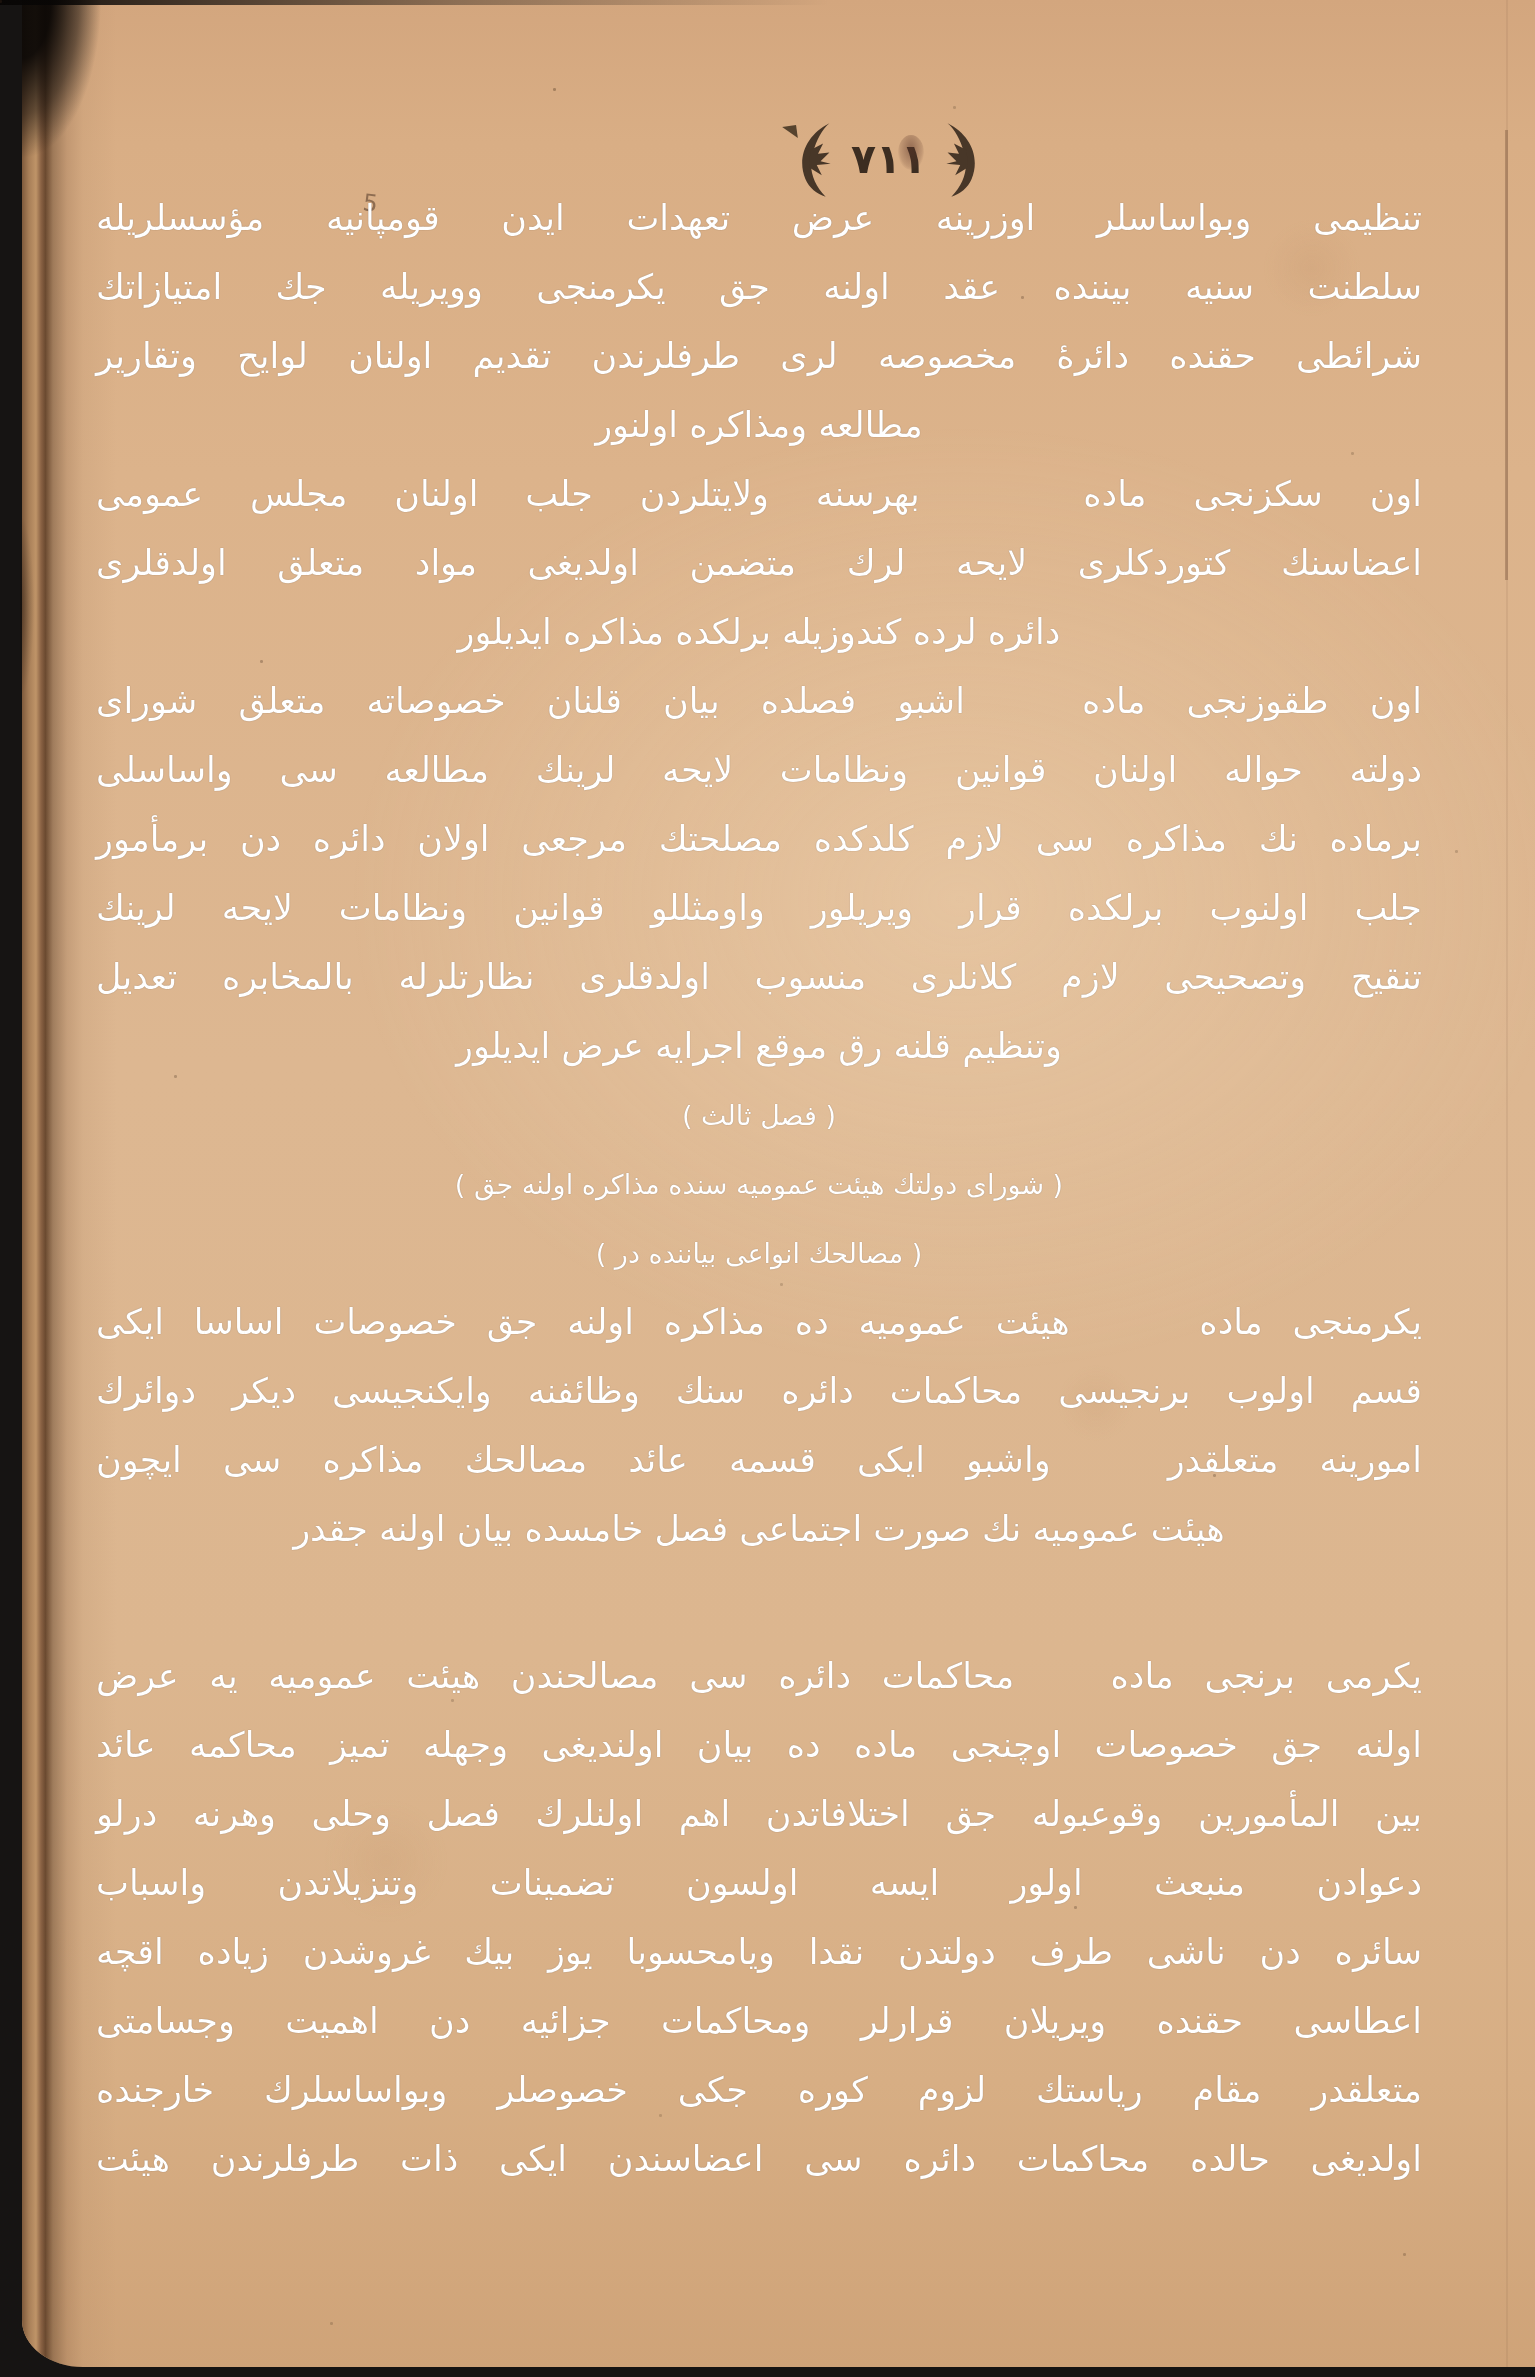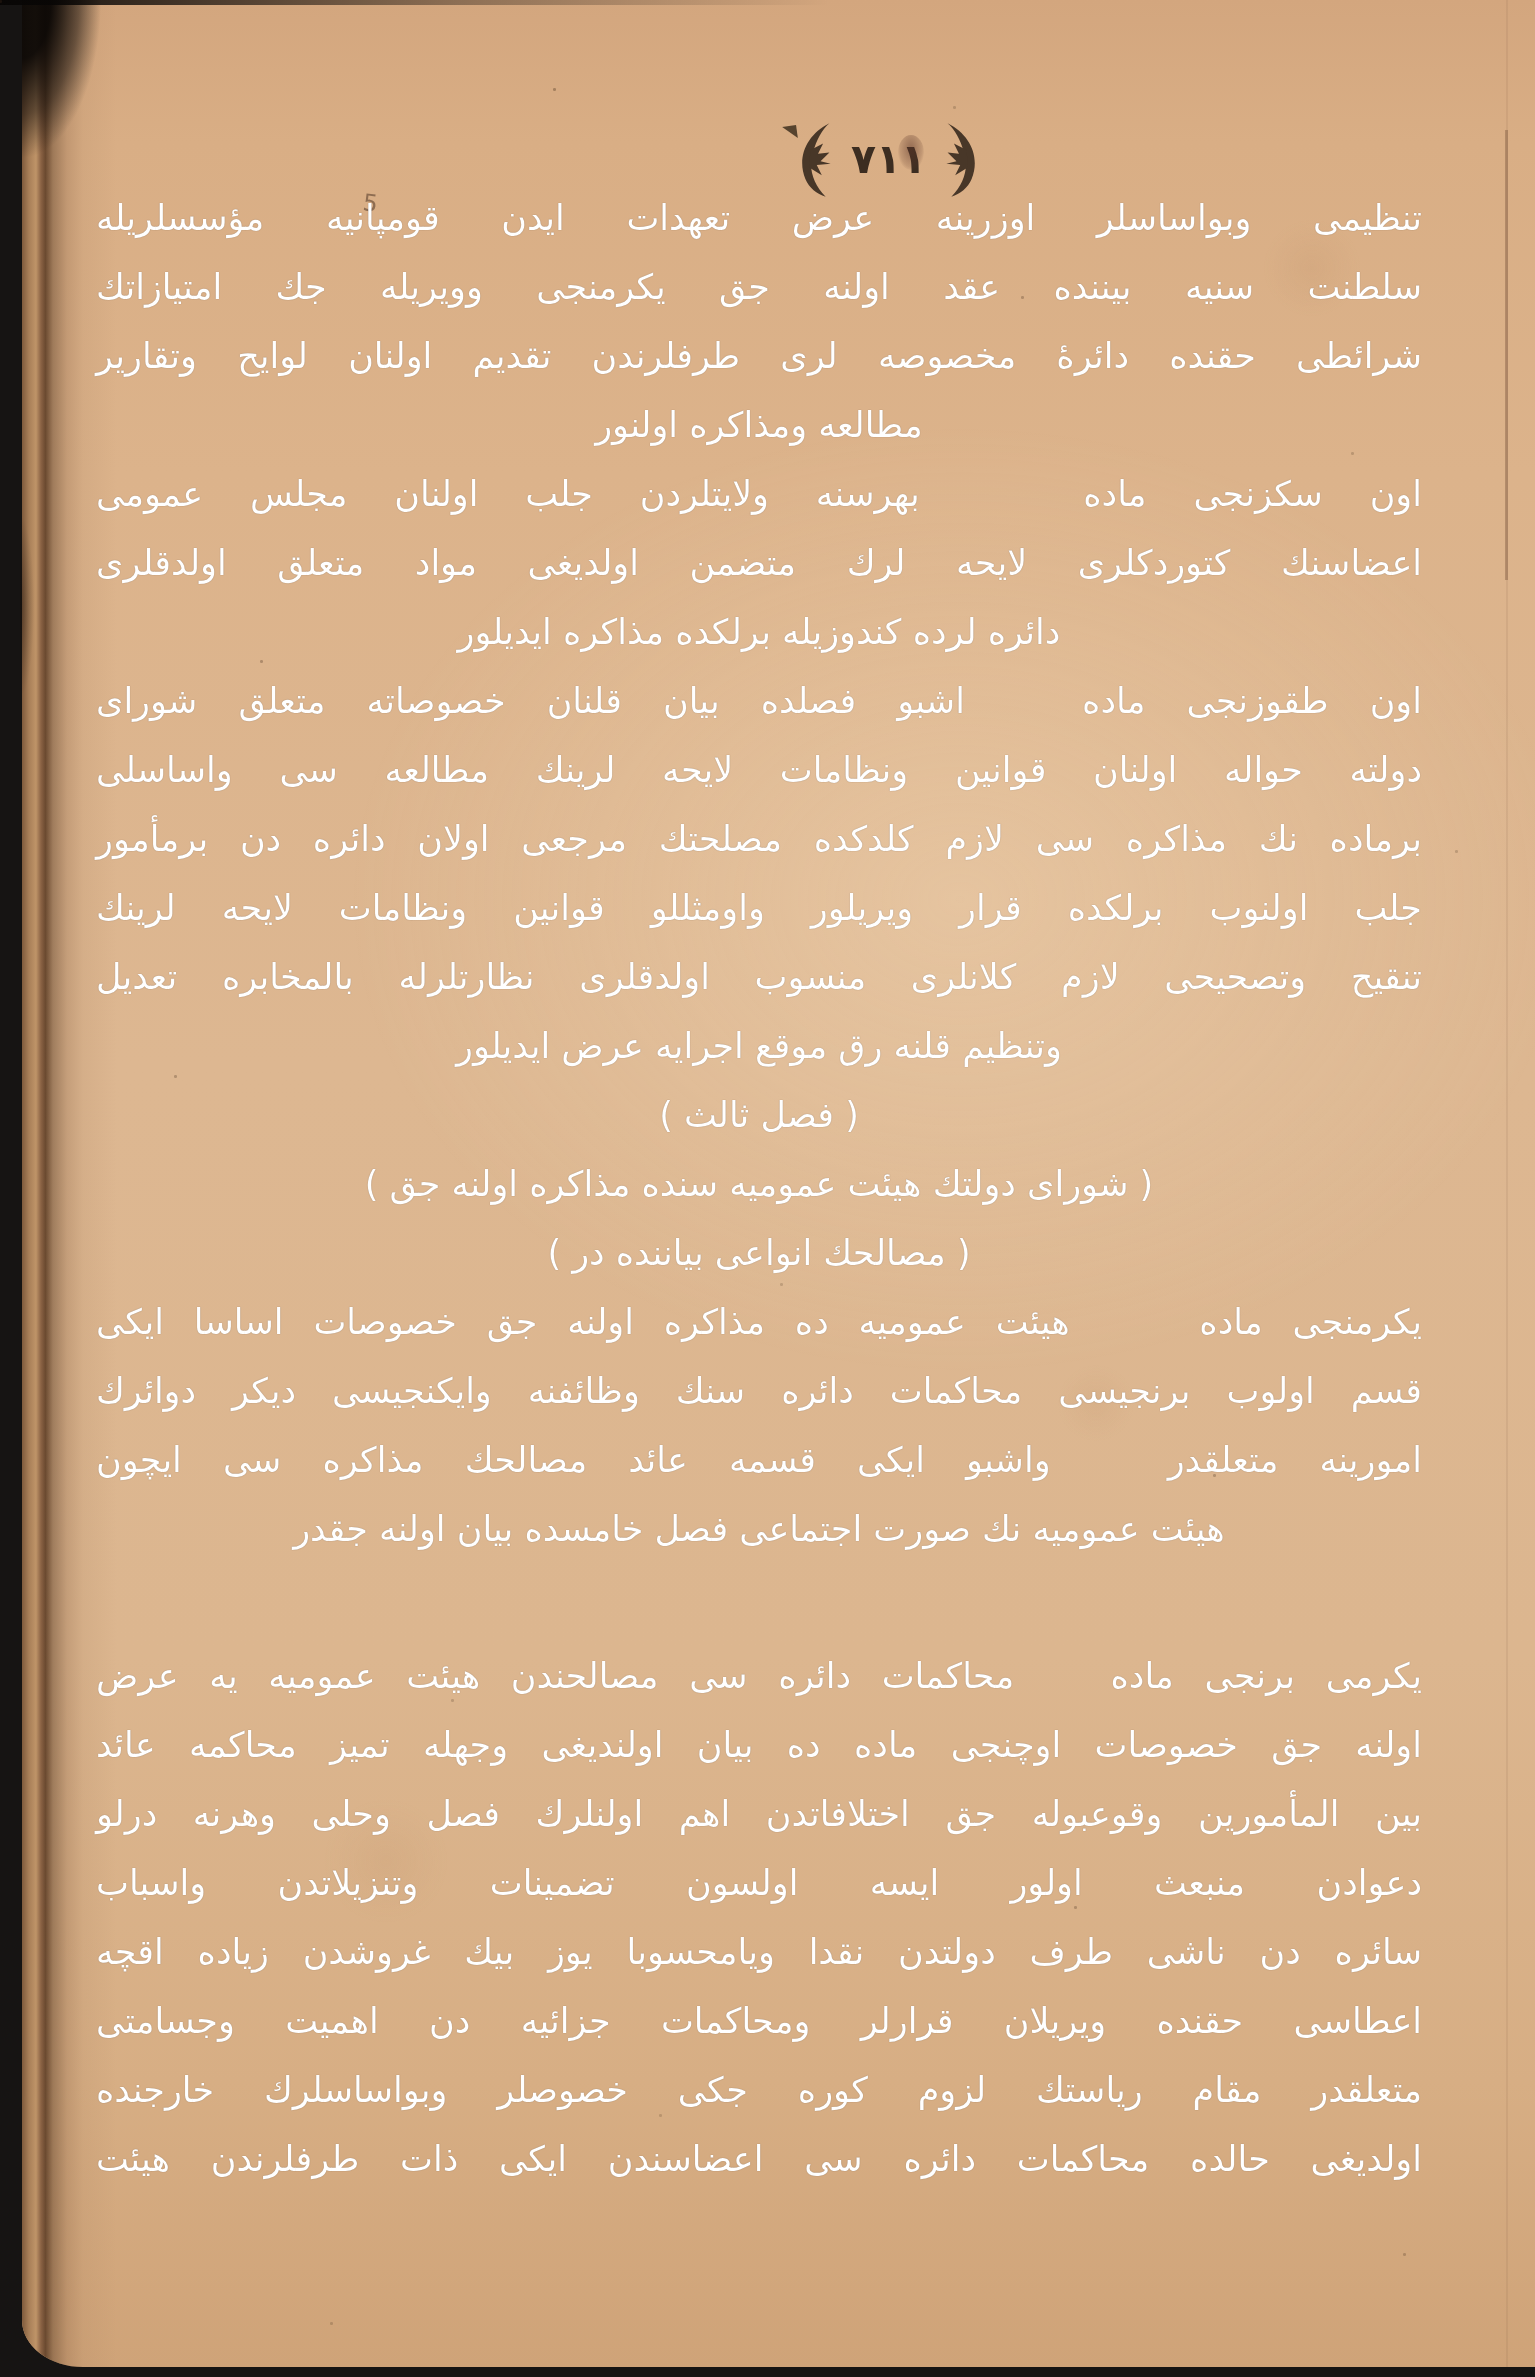--- a/index.html
+++ b/index.html
@@ -91,21 +91,21 @@
     position:absolute;left:97px;top:184px;width:1326px;
     direction:rtl;unicode-bidi:embed;
     font-size:35px;line-height:69px;color:#ffffff;
     text-shadow:0 0 0.9px rgba(60,42,30,.55);
   }
   .ln{height:69px;white-space:nowrap;}
   .j{text-align:justify;text-align-last:justify;-moz-text-align-last:justify;white-space:normal;}
   .r{text-align:center;}
   .c{text-align:center;}
   .gap{margin-top:78px;}
-  .hdr{font-size:35px;text-align:center;}
+  .hdr{font-size:27px;text-align:center;}
 </style>
 </head>
 <body>
 
 <div class="stage">
   <div class="page"></div>
   <div class="left-edge"></div>
   <div class="edge-bump"></div>
   <div class="corner-wedge"></div>
   <div class="top-sliver"></div>

